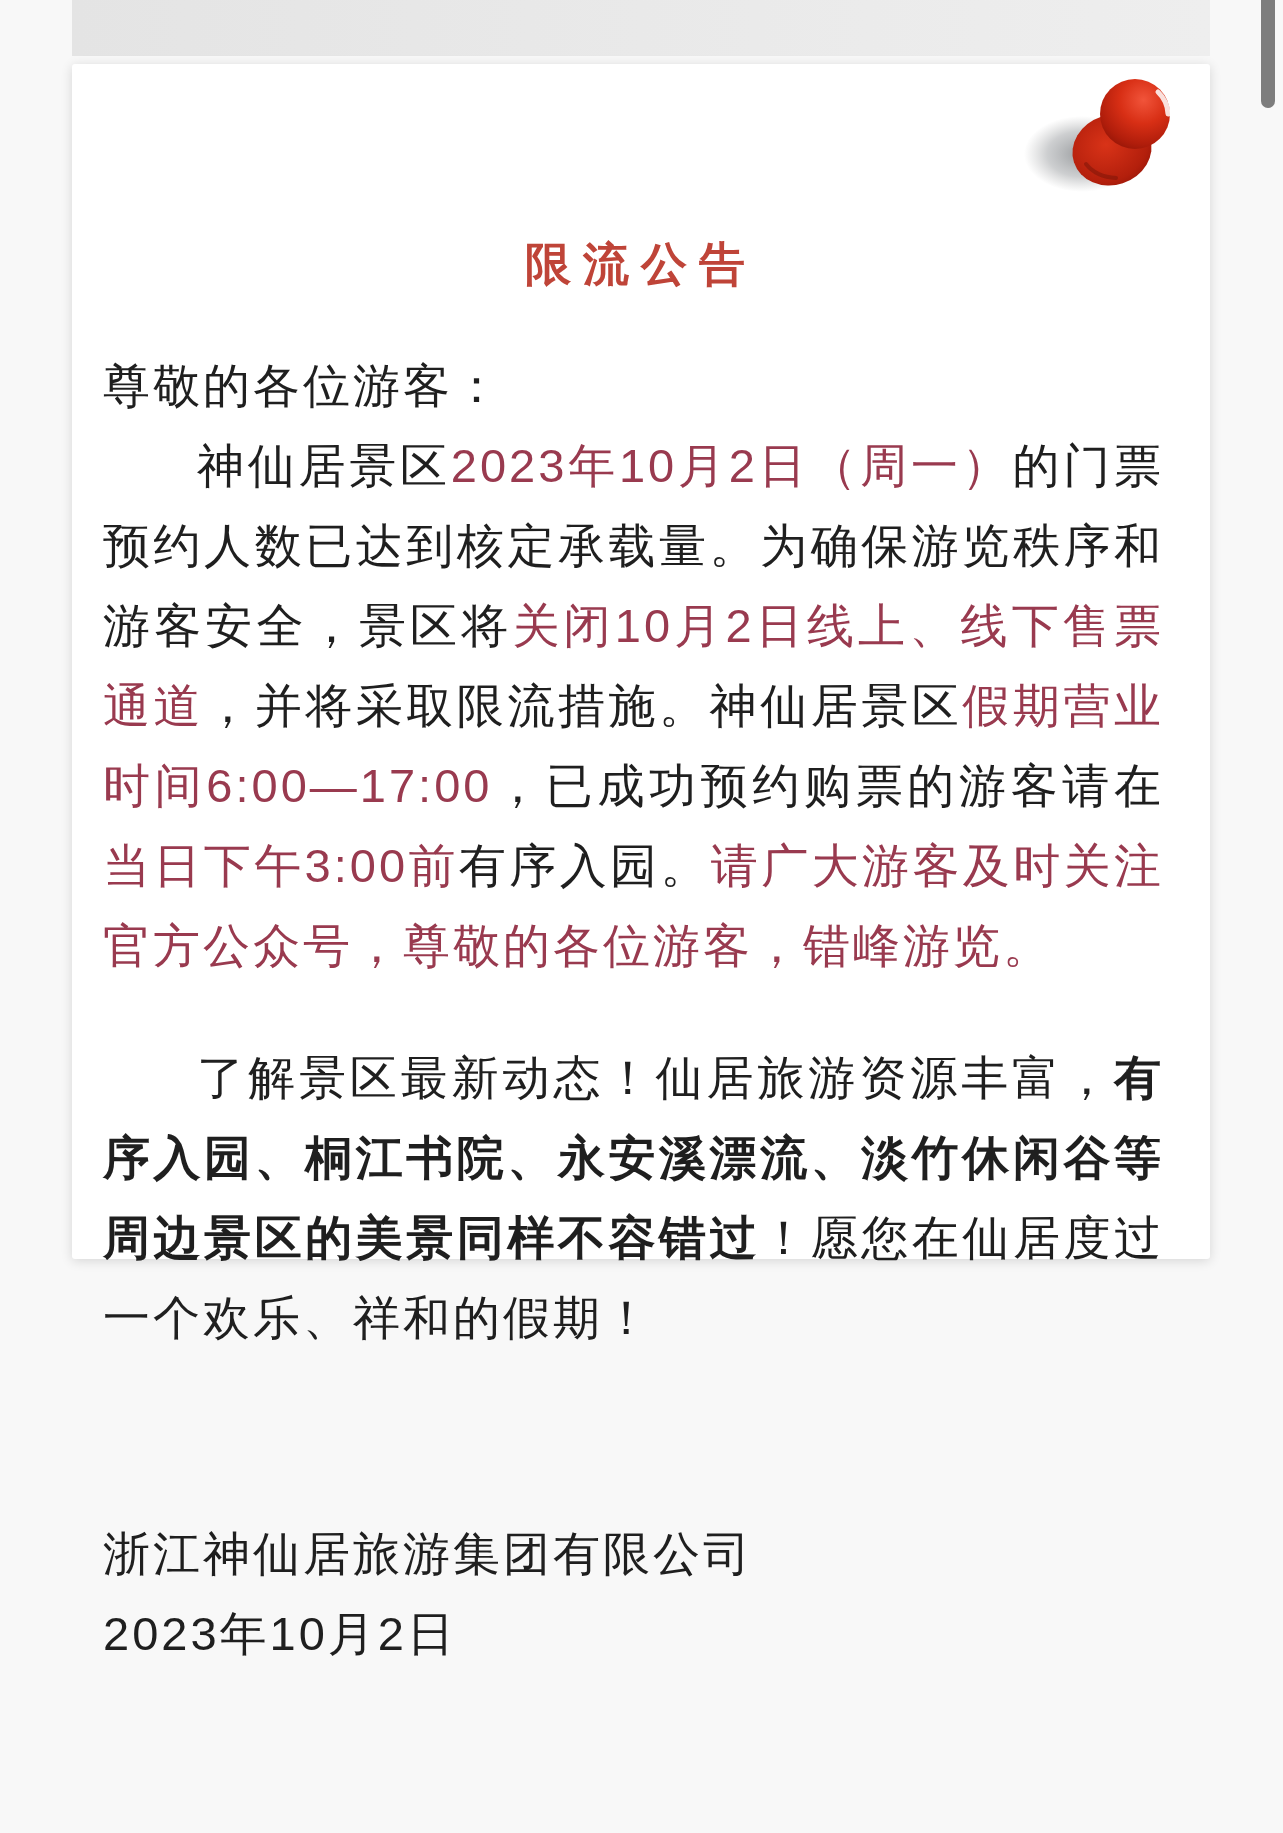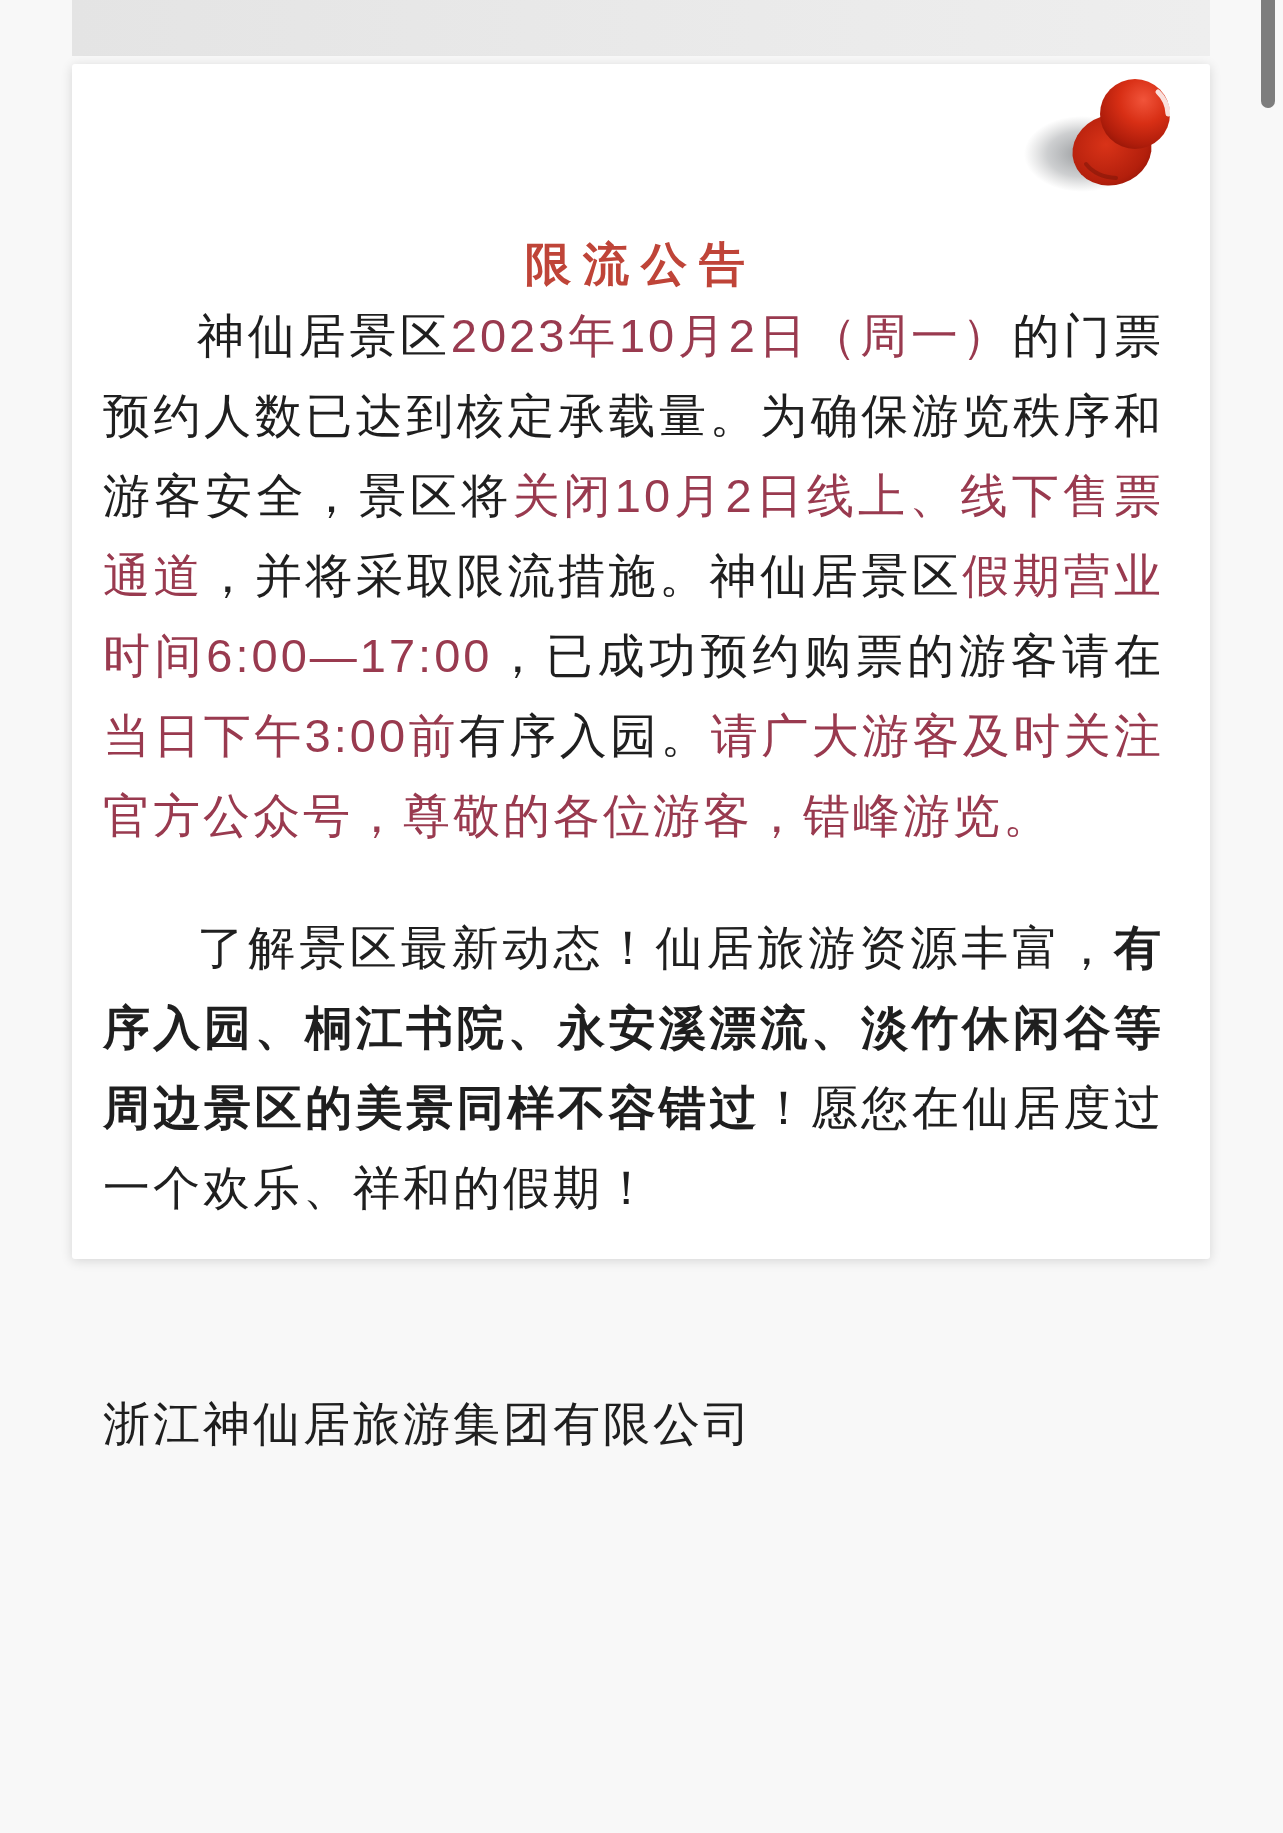--- a/index.html
+++ b/index.html
@@ -97,22 +97,24 @@
     <ellipse cx="62" cy="82" rx="58" ry="38" fill="url(#shadGrad)"></ellipse>
     <ellipse cx="92" cy="78" rx="40" ry="35" transform="rotate(-18 92 78)" fill="url(#baseGrad)"></ellipse>
     <circle cx="115" cy="42" r="35" fill="url(#headGrad)"></circle>
     <path d="M138 20 A32 32 0 0 1 148 42" stroke="rgba(255,255,255,0.85)" stroke-width="5" stroke-linecap="round" fill="none"></path>
     <path d="M66 92 A38 30 0 0 0 96 106" stroke="rgba(120,20,8,0.5)" stroke-width="4" stroke-linecap="round" fill="none"></path>
   </svg>
 
   <h1 class="notice-title">限流公告</h1>
 
   <div class="content">
+    <p class="salutation">尊敬的各位游客：</p>
     <p class="para"><span>神仙居景区</span><span class="seg-red">2023年10月2日（周一）</span><span>的门票预约人数已达到核定承载量。为确保游览秩序和游客安全，景区将</span><span class="seg-red">关闭10月2日线上、线下售票通道</span><span>，并将采取限流措施。神仙居景区</span><span class="seg-red">假期营业时间6:00—17:00</span><span>，已成功预约购票的游客请在</span><span class="seg-red">当日下午3:00前</span><span>有序入园。</span><span class="seg-red">请广大游客及时关注官方公众号，尊敬的各位游客，错峰游览。</span></p>
     <p class="para"><span>了解景区最新动态！仙居旅游资源丰富，</span><span class="seg-bold">有序入园、桐江书院、永安溪漂流、淡竹休闲谷等周边景区的美景同样不容错过</span><span>！愿您在仙居度过一个欢乐、祥和的假期！</span></p>
     <div class="signature">
       <div>浙江神仙居旅游集团有限公司</div>
+      <div>2023年10月2日</div>
     </div>
   </div>
 
 </div>
 
 <div class="scrollbar-thumb"></div>
 
 </body></html>

